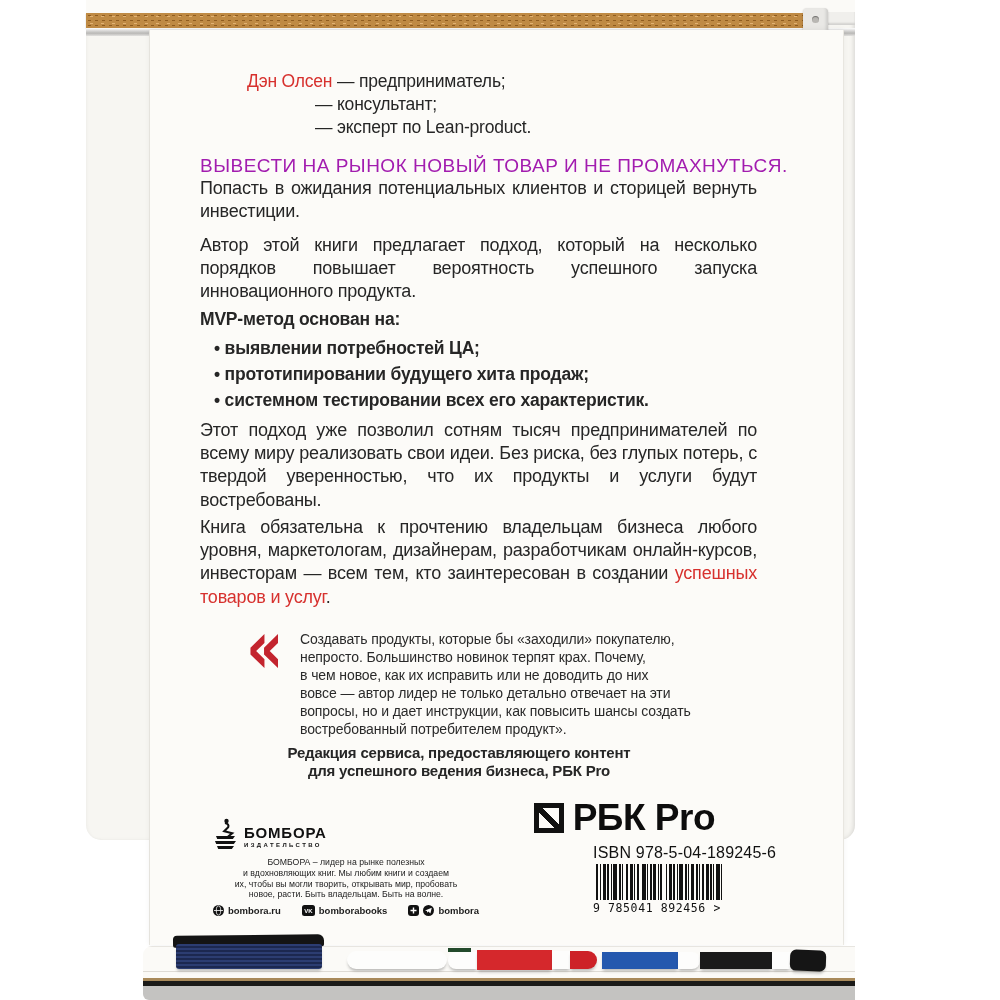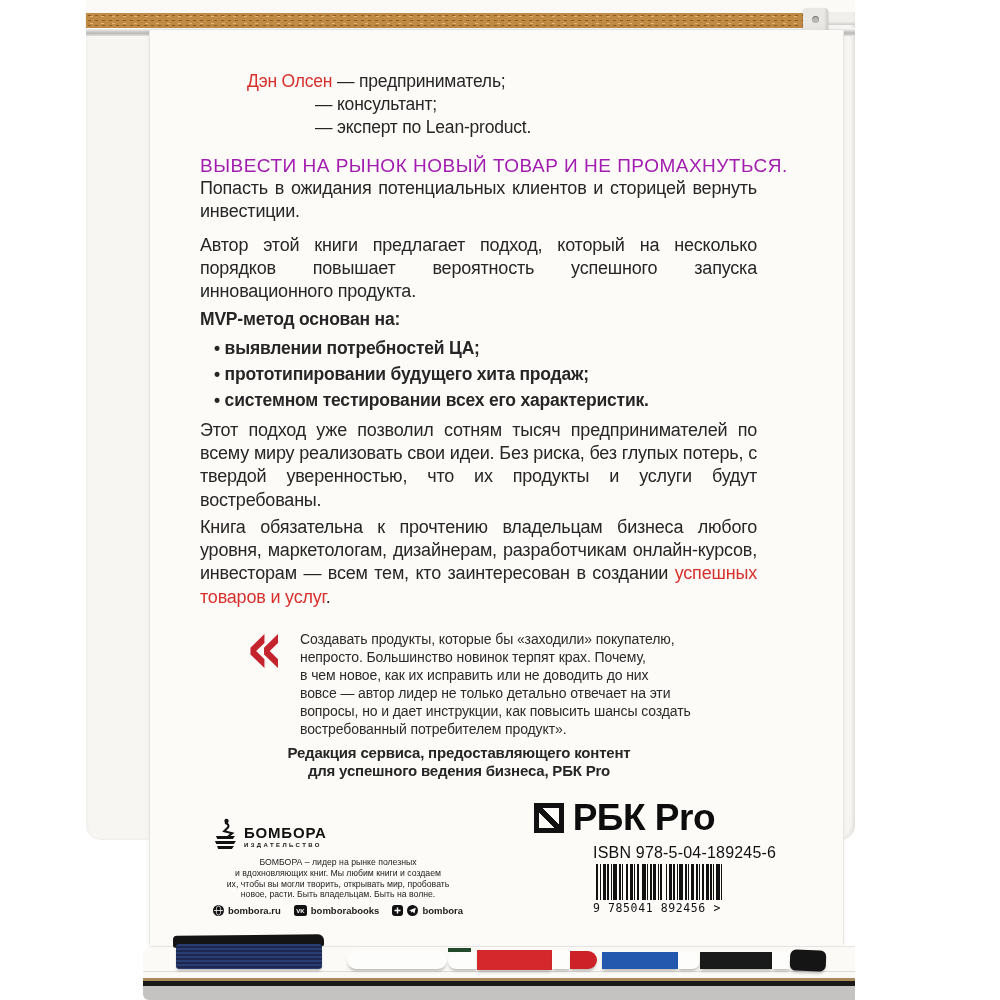--- a/index.html
+++ b/index.html
@@ -46,21 +46,21 @@
   .rbc-row{position:absolute;right:128px;top:769px;display:flex;align-items:center;gap:9px;}
   .rbc-square{width:20px;height:20px;border:5px solid #111;
         background:linear-gradient(45deg,transparent 40%,#111 40%,#111 60%,transparent 60%);}
   .rbc-label{font-size:37px;font-weight:bold;letter-spacing:-0.5px;color:#0d0d0d;line-height:1;}
   
   .pub{position:absolute;left:63px;top:788px;}
   .pub-head{display:flex;align-items:flex-start;gap:5px;}
   .pub-name{font-size:15px;font-weight:bold;letter-spacing:0.8px;color:#111;line-height:1;margin-top:7px;}
   .pub-type{font-size:6px;font-weight:bold;letter-spacing:2.4px;color:#111;margin-top:2px;}
   .pub-desc{margin-top:7px;font-size:8.7px;line-height:10.8px;color:#222;letter-spacing:0;text-align:center;}
-  .pub-links{display:flex;gap:13px;margin-top:5px;align-items:center;}
+  .pub-links{display:flex;gap:21px;margin-top:5px;align-items:center;}
   .pub-link{display:flex;gap:4px;align-items:center;font-size:9.5px;font-weight:bold;color:#1c1c1c;}
   
   .barcode{position:absolute;left:443px;top:814px;width:132px;}
   .isbn{font-size:16px;color:#111;white-space:nowrap;letter-spacing:0.2px;}
   .bars{margin-top:2px;height:36px;width:126px;margin-left:3px;overflow:hidden;white-space:nowrap;font-size:0;}
   .digits{font-family:"DejaVu Sans Mono",monospace;font-size:11.5px;letter-spacing:0.6px;color:#111;
         white-space:nowrap;margin-top:1px;}
   
   .tray{position:absolute;left:57px;top:946px;width:712px;height:54px;border-radius:9px 0 0 6px;overflow:hidden;}
   .shelf{position:absolute;left:0;top:0;width:100%;height:32px;background:#fbfaf7;

